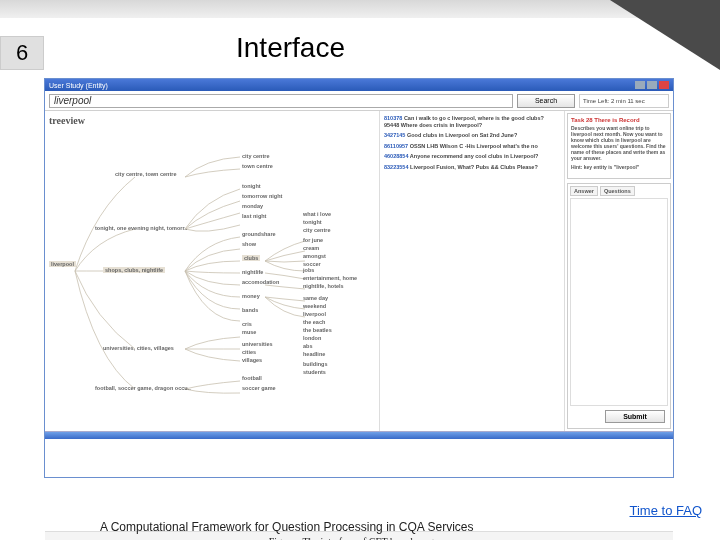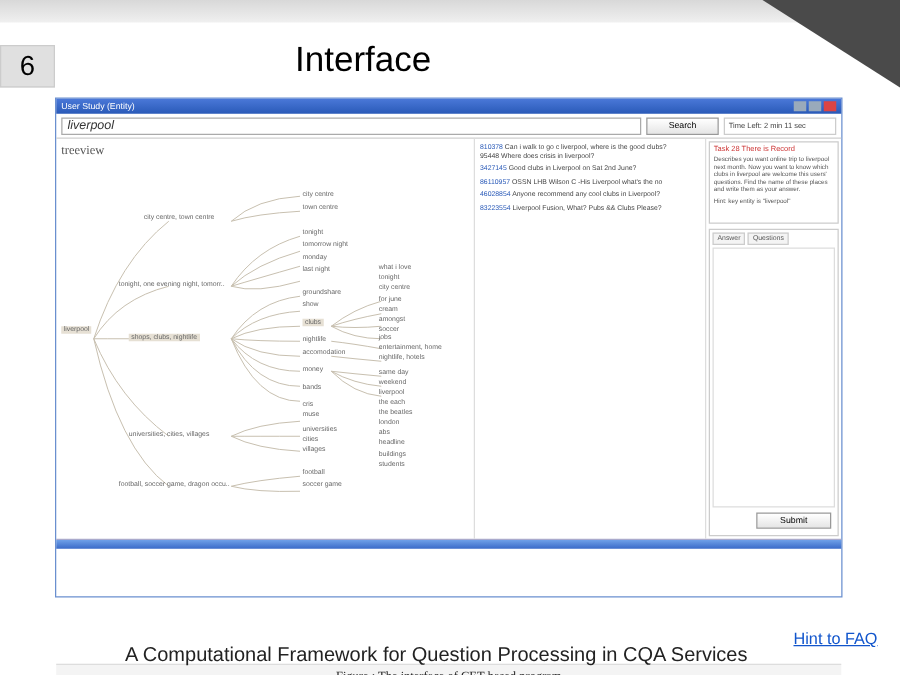--- a/index.html
+++ b/index.html
@@ -86,20 +86,21 @@
     width: 90px; height: 14px;
     border: 1px solid #ccc;
     font-size: 6px;
     display: flex; align-items: center;
     padding: 0 3px;
     color: #444;
   }
   .main-row {
     display: flex;
     height: 320px;
+    font-weight: bold;
   }
   .tree-pane {
     width: 335px;
     border-right: 1px solid #ddd;
     padding: 4px;
     position: relative;
     color: #555;
   }
   .tree-title {
     font-family: Georgia, serif;
@@ -177,21 +178,21 @@
     font-size: 10px;
     color: #222;
     background: #f4f4f4;
     padding: 4px 0;
     border-top: 1px solid #ddd;
   }
 
   .footer-text {
     position: absolute;
     bottom: 6px; left: 100px;
-    font-size: 16px;
+    font-size: 12px;
     color: #222;
   }
   .back-link {
     position: absolute;
     bottom: 22px; right: 18px;
     font-size: 13px;
     color: #1155cc;
     text-decoration: underline;
   }
 </style>
@@ -364,14 +365,14 @@
     </div>
   </div>
 
   <div class="bottom-blue"></div>
 
   <div class="figure-caption">
     <span>Figure : The interface of CET-based program</span>
   </div>
 </div>
 
-<a class="back-link">Hint to FAQ</a>
+<a class="back-link">Time to FAQ</a>
 <div class="footer-text">A Computational Framework for Question Processing in CQA Services</div>
 
 </body></html>

